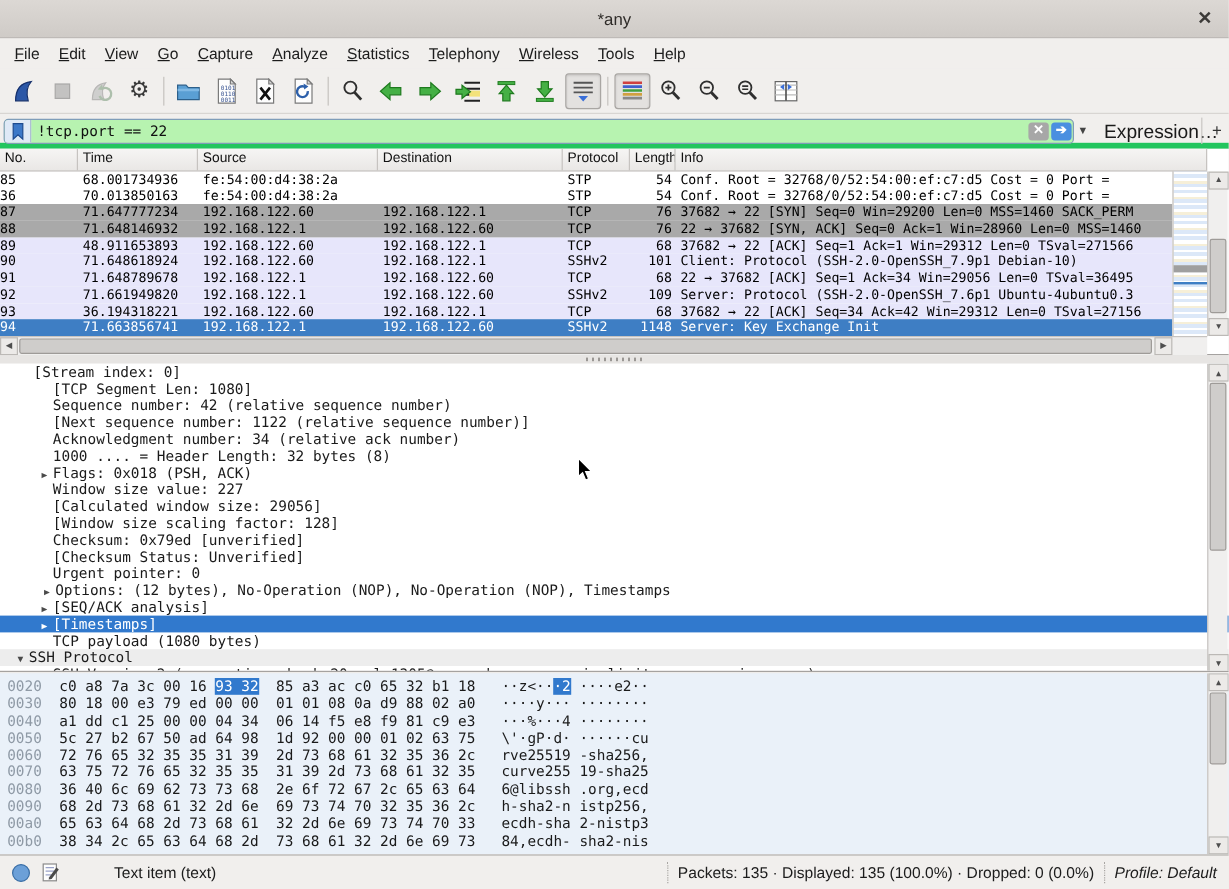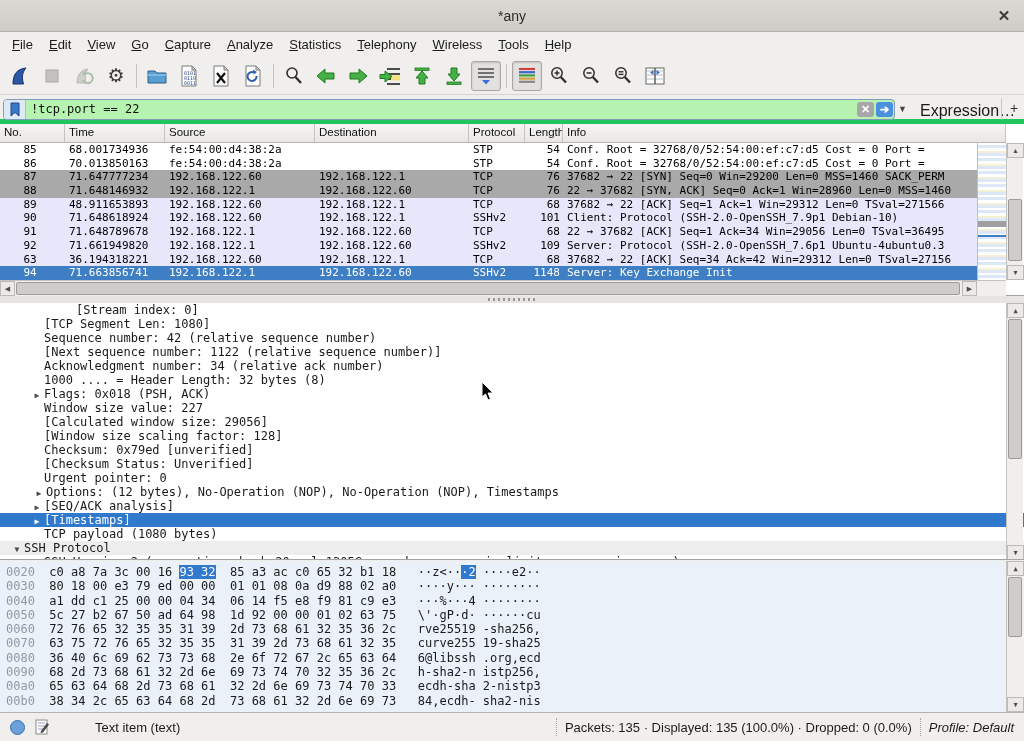--- a/index.html
+++ b/index.html
@@ -54,21 +54,21 @@
   
   #packetlist { left:0; top:124px; width:1024px; height:172px; background:#fff; border-bottom:1px solid #a5a2a0; }
   #pl-header { position:absolute; left:0; top:0; width:1006px; height:19px;
     background:linear-gradient(#f6f5f4,#e9e7e5); border-bottom:1px solid #b9b6b3; display:flex; }
   .hcell { border-right:1px solid #c6c3c0; font-size:11.5px; color:#111; padding:2px 0 0 4px;
     white-space:nowrap; overflow:hidden; }
   #pl-rows { position:absolute; left:0; top:19px; width:977px; height:137px; overflow:hidden;
     font-family:"DejaVu Sans Mono", monospace; font-size:11px; }
   .prow { display:flex; height:13.7px; line-height:13.6px; white-space:nowrap; }
   .pcell { overflow:hidden; white-space:nowrap; flex-shrink:0; padding-left:4px; }
-  .pc-no { width:65px; text-align:center; padding-right:5px; padding-left:0; }
+  .pc-no { width:65px; text-align:left; padding-right:5px; padding-left:0; }
   .pc-time { width:100px; } .pc-src { width:150px; } .pc-dst { width:154px; }
   .pc-proto { width:56px; } .pc-len { width:38px; text-align:right; padding-right:3px; padding-left:0;}
   .pc-info { flex:1; }
   .c-white { background:#ffffff; color:#000; }
   .c-gray { background:#a9a9a9; color:#000; }
   .c-lav { background:#e7e6fb; color:#000; }
   .c-sel { background:#3e7ec4; color:#fff; }
 
   
   #pl-minimap { position:absolute; left:977px; top:19px; width:29px; height:137px;
@@ -368,21 +368,21 @@
       <div class="prow c-white">
         <div class="pcell pc-no">85</div>
         <div class="pcell pc-time">68.001734936</div>
         <div class="pcell pc-src">fe:54:00:d4:38:2a</div>
         <div class="pcell pc-dst"></div>
         <div class="pcell pc-proto">STP</div>
         <div class="pcell pc-len">54</div>
         <div class="pcell pc-info">Conf. Root = 32768/0/52:54:00:ef:c7:d5  Cost = 0  Port = </div>
       </div>
       <div class="prow c-white">
-        <div class="pcell pc-no">86</div>
+        <div class="pcell pc-no">36</div>
         <div class="pcell pc-time">70.013850163</div>
         <div class="pcell pc-src">fe:54:00:d4:38:2a</div>
         <div class="pcell pc-dst"></div>
         <div class="pcell pc-proto">STP</div>
         <div class="pcell pc-len">54</div>
         <div class="pcell pc-info">Conf. Root = 32768/0/52:54:00:ef:c7:d5  Cost = 0  Port = </div>
       </div>
       <div class="prow c-gray">
         <div class="pcell pc-no">87</div>
         <div class="pcell pc-time">71.647777234</div>
@@ -431,21 +431,21 @@
       <div class="prow c-lav">
         <div class="pcell pc-no">92</div>
         <div class="pcell pc-time">71.661949820</div>
         <div class="pcell pc-src">192.168.122.1</div>
         <div class="pcell pc-dst">192.168.122.60</div>
         <div class="pcell pc-proto">SSHv2</div>
         <div class="pcell pc-len">109</div>
         <div class="pcell pc-info">Server: Protocol (SSH-2.0-OpenSSH_7.6p1 Ubuntu-4ubuntu0.3</div>
       </div>
       <div class="prow c-lav">
-        <div class="pcell pc-no">63</div>
+        <div class="pcell pc-no">93</div>
         <div class="pcell pc-time">36.194318221</div>
         <div class="pcell pc-src">192.168.122.60</div>
         <div class="pcell pc-dst">192.168.122.1</div>
         <div class="pcell pc-proto">TCP</div>
         <div class="pcell pc-len">68</div>
         <div class="pcell pc-info">37682 → 22 [ACK] Seq=34 Ack=42 Win=29312 Len=0 TSval=27156</div>
       </div>
       <div class="prow c-sel">
         <div class="pcell pc-no">94</div>
         <div class="pcell pc-time">71.663856741</div>
@@ -471,21 +471,21 @@
     <div class="hsb-arrow" style="left:962px;">▶</div>
   </div>
 </div>
 
 <div id="splitter1" class="abs">
     <div class="dots"></div>
   </div>
 
 <div id="details" class="abs">
   <div id="detail-lines">
-      <div class="dl" style="padding-left: 14px; margin-left: 48px;"><span class="exp"></span><span>[Stream index: 0]</span></div>
+      <div class="dl" style="padding-left: 14px;"><span class="exp"></span><span>[Stream index: 0]</span></div>
       <div class="dl" style="padding-left: 30px;"><span class="exp"></span><span>[TCP Segment Len: 1080]</span></div>
       <div class="dl" style="padding-left: 30px;"><span class="exp"></span><span>Sequence number: 42    (relative sequence number)</span></div>
       <div class="dl" style="padding-left: 30px;"><span class="exp"></span><span>[Next sequence number: 1122    (relative sequence number)]</span></div>
       <div class="dl" style="padding-left: 30px;"><span class="exp"></span><span>Acknowledgment number: 34    (relative ack number)</span></div>
       <div class="dl" style="padding-left: 30px;"><span class="exp"></span><span>1000 .... = Header Length: 32 bytes (8)</span></div>
       <div class="dl" style="padding-left: 30px;"><span class="exp">▶</span><span>Flags: 0x018 (PSH, ACK)</span></div>
       <div class="dl" style="padding-left: 30px;"><span class="exp"></span><span>Window size value: 227</span></div>
       <div class="dl" style="padding-left: 30px;"><span class="exp"></span><span>[Calculated window size: 29056]</span></div>
       <div class="dl" style="padding-left: 30px;"><span class="exp"></span><span>[Window size scaling factor: 128]</span></div>
       <div class="dl" style="padding-left: 30px;"><span class="exp"></span><span>Checksum: 0x79ed [unverified]</span></div>

